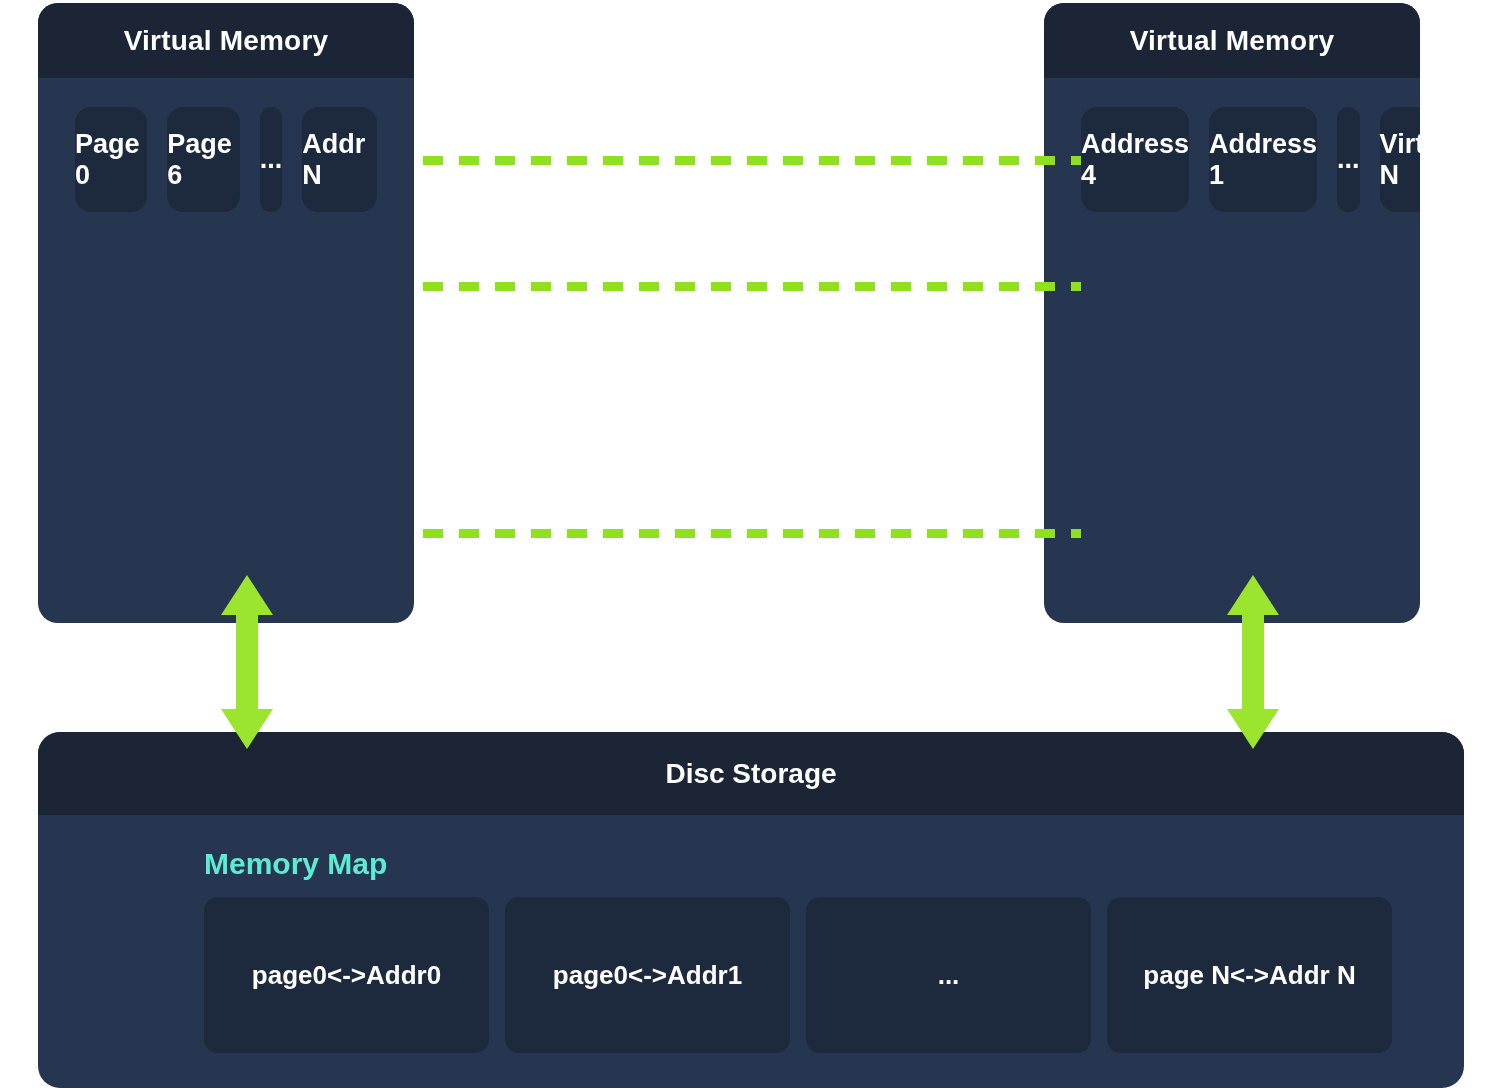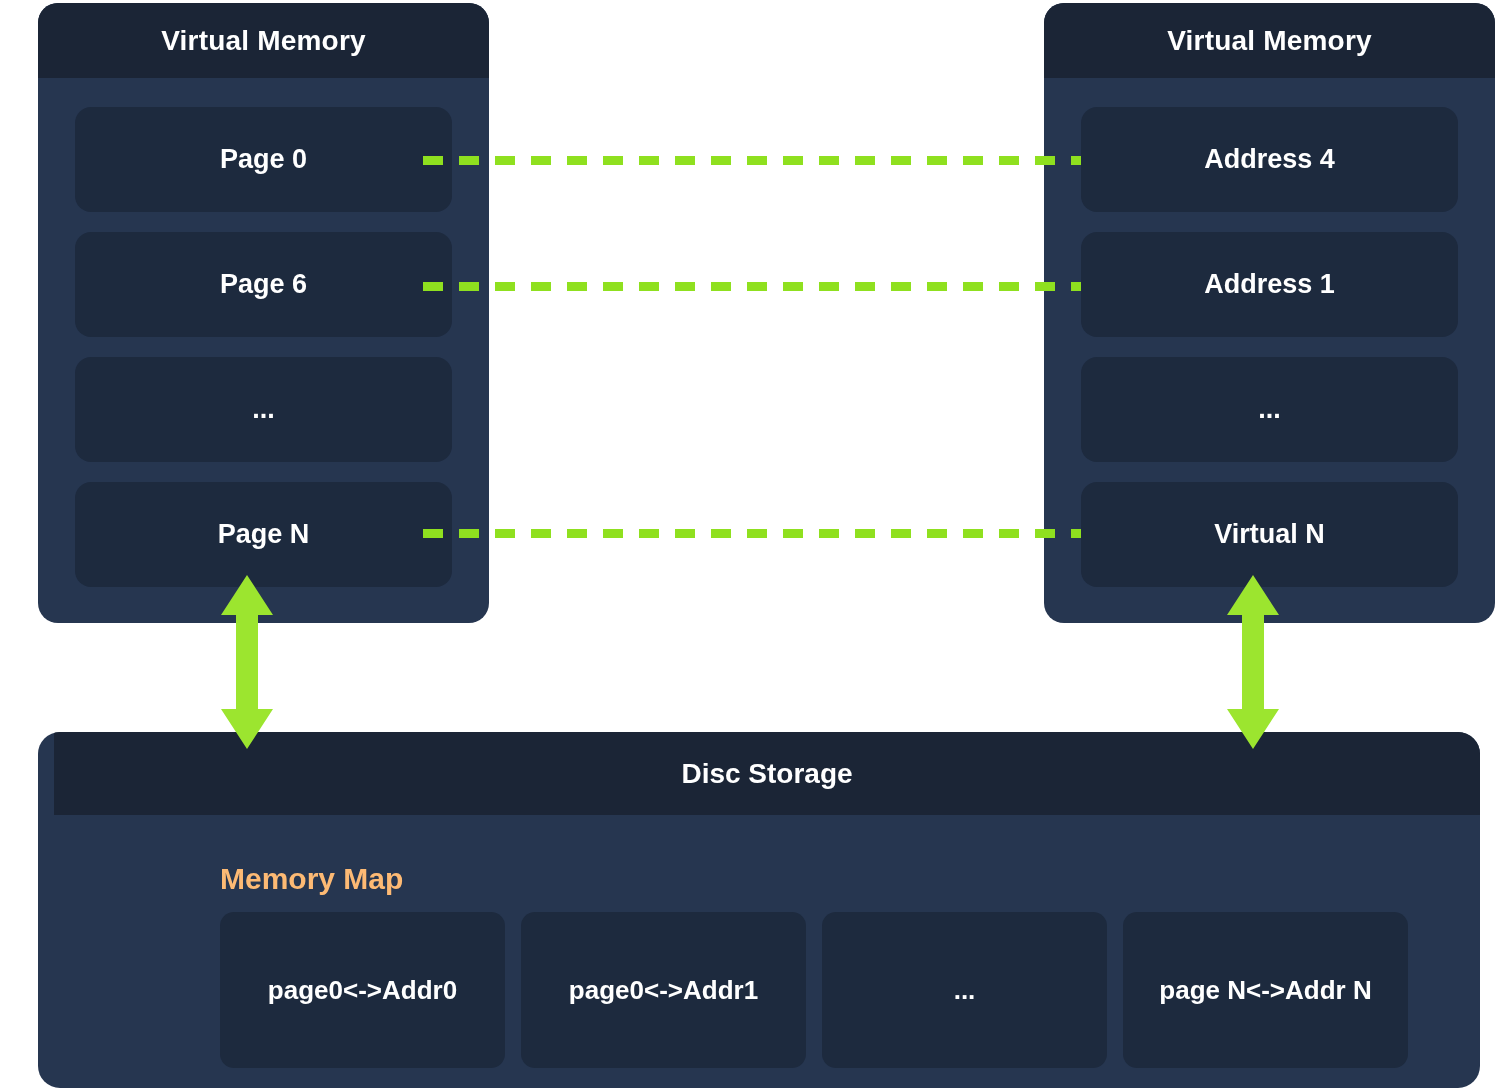--- a/index.html
+++ b/index.html
@@ -3,79 +3,79 @@
 <meta charset="utf-8">
 <style>
   html,body{margin:0;padding:0;background:#ffffff;}
   #canvas{
     position:relative;width:1502px;height:1092px;background:#ffffff;
     font-family:"Liberation Sans","DejaVu Sans",sans-serif;font-weight:bold;
     overflow:hidden;
   }
   
   .panel{
-    position:absolute;top:3px;width:451px;height:620px;
+    position:absolute;top:3px;width:376px;height:620px;
     background:#263650;border-radius:20px;overflow:hidden;
   }
   .panel.left{left:38px;}
   .panel.right{left:1044px;}
   .panel-header{
     height:75px;background:#1b2536;color:#ffffff;
     display:flex;align-items:center;justify-content:center;
     font-size:28px;letter-spacing:.2px;
   }
   .panel-body{
-    padding:29px 37px 0 37px;display:flex;flex-direction:column;gap:20px;
+    padding:29px 37px 0 37px;display:flex;gap:20px;
   }
   .cell{
     height:105px;border-radius:16px;background:#1d2a3e;color:#ffffff;
     display:flex;align-items:center;justify-content:center;font-size:27px;
   }
   
   .dash-line{
     position:absolute;left:423px;width:658px;height:9px;
     background:repeating-linear-gradient(90deg,#8fe01f 0 20px,transparent 20px 36px);
   }
   .dash-1{top:156px;} .dash-2{top:282px;} .dash-3{top:529px;}
   
   .swap-arrow{position:absolute;top:575px;width:52px;height:174px;z-index:5;}
   .swap-arrow.left{left:221px;} .swap-arrow.right{left:1227px;}
   .swap-arrow svg{display:block;width:52px;height:174px;}
   
   .disc{
     position:absolute;left:38px;top:732px;width:1426px;height:356px;
-    background:#263650;border-radius:22px;overflow:hidden;padding-left:16px;
+    background:#263650;border-radius:22px;overflow:hidden;
   }
   .disc-header{
     height:83px;background:#1b2536;color:#ffffff;
     display:flex;align-items:center;justify-content:center;font-size:28px;
   }
   .map-label{
-    margin:47px 0 0 166px;font-size:30px;color:#fdba74;height:34px;line-height:34px;
+    margin:32px 0 0 166px;font-size:30px;color:#5eead4;height:34px;line-height:34px;
   }
   .map-row{
     margin:16px 72px 0 166px;display:flex;gap:16px;
   }
   .map-cell{
     flex:1;height:156px;border-radius:14px;background:#1d2a3e;color:#ffffff;
     display:flex;align-items:center;justify-content:center;font-size:26px;
   }
 </style>
 </head>
 <body>
 
 <div id="canvas">
 
   <div class="panel left">
     <div class="panel-header">Virtual Memory</div>
     <div class="panel-body">
       <div class="cell">Page 0</div>
       <div class="cell">Page 6</div>
       <div class="cell">...</div>
-      <div class="cell">Page N</div>
+      <div class="cell">Addr N</div>
     </div>
   </div>
 
   <div class="panel right">
     <div class="panel-header">Virtual Memory</div>
     <div class="panel-body">
       <div class="cell">Address 4</div>
       <div class="cell">Address 1</div>
       <div class="cell">...</div>
       <div class="cell">Virtual N</div>

